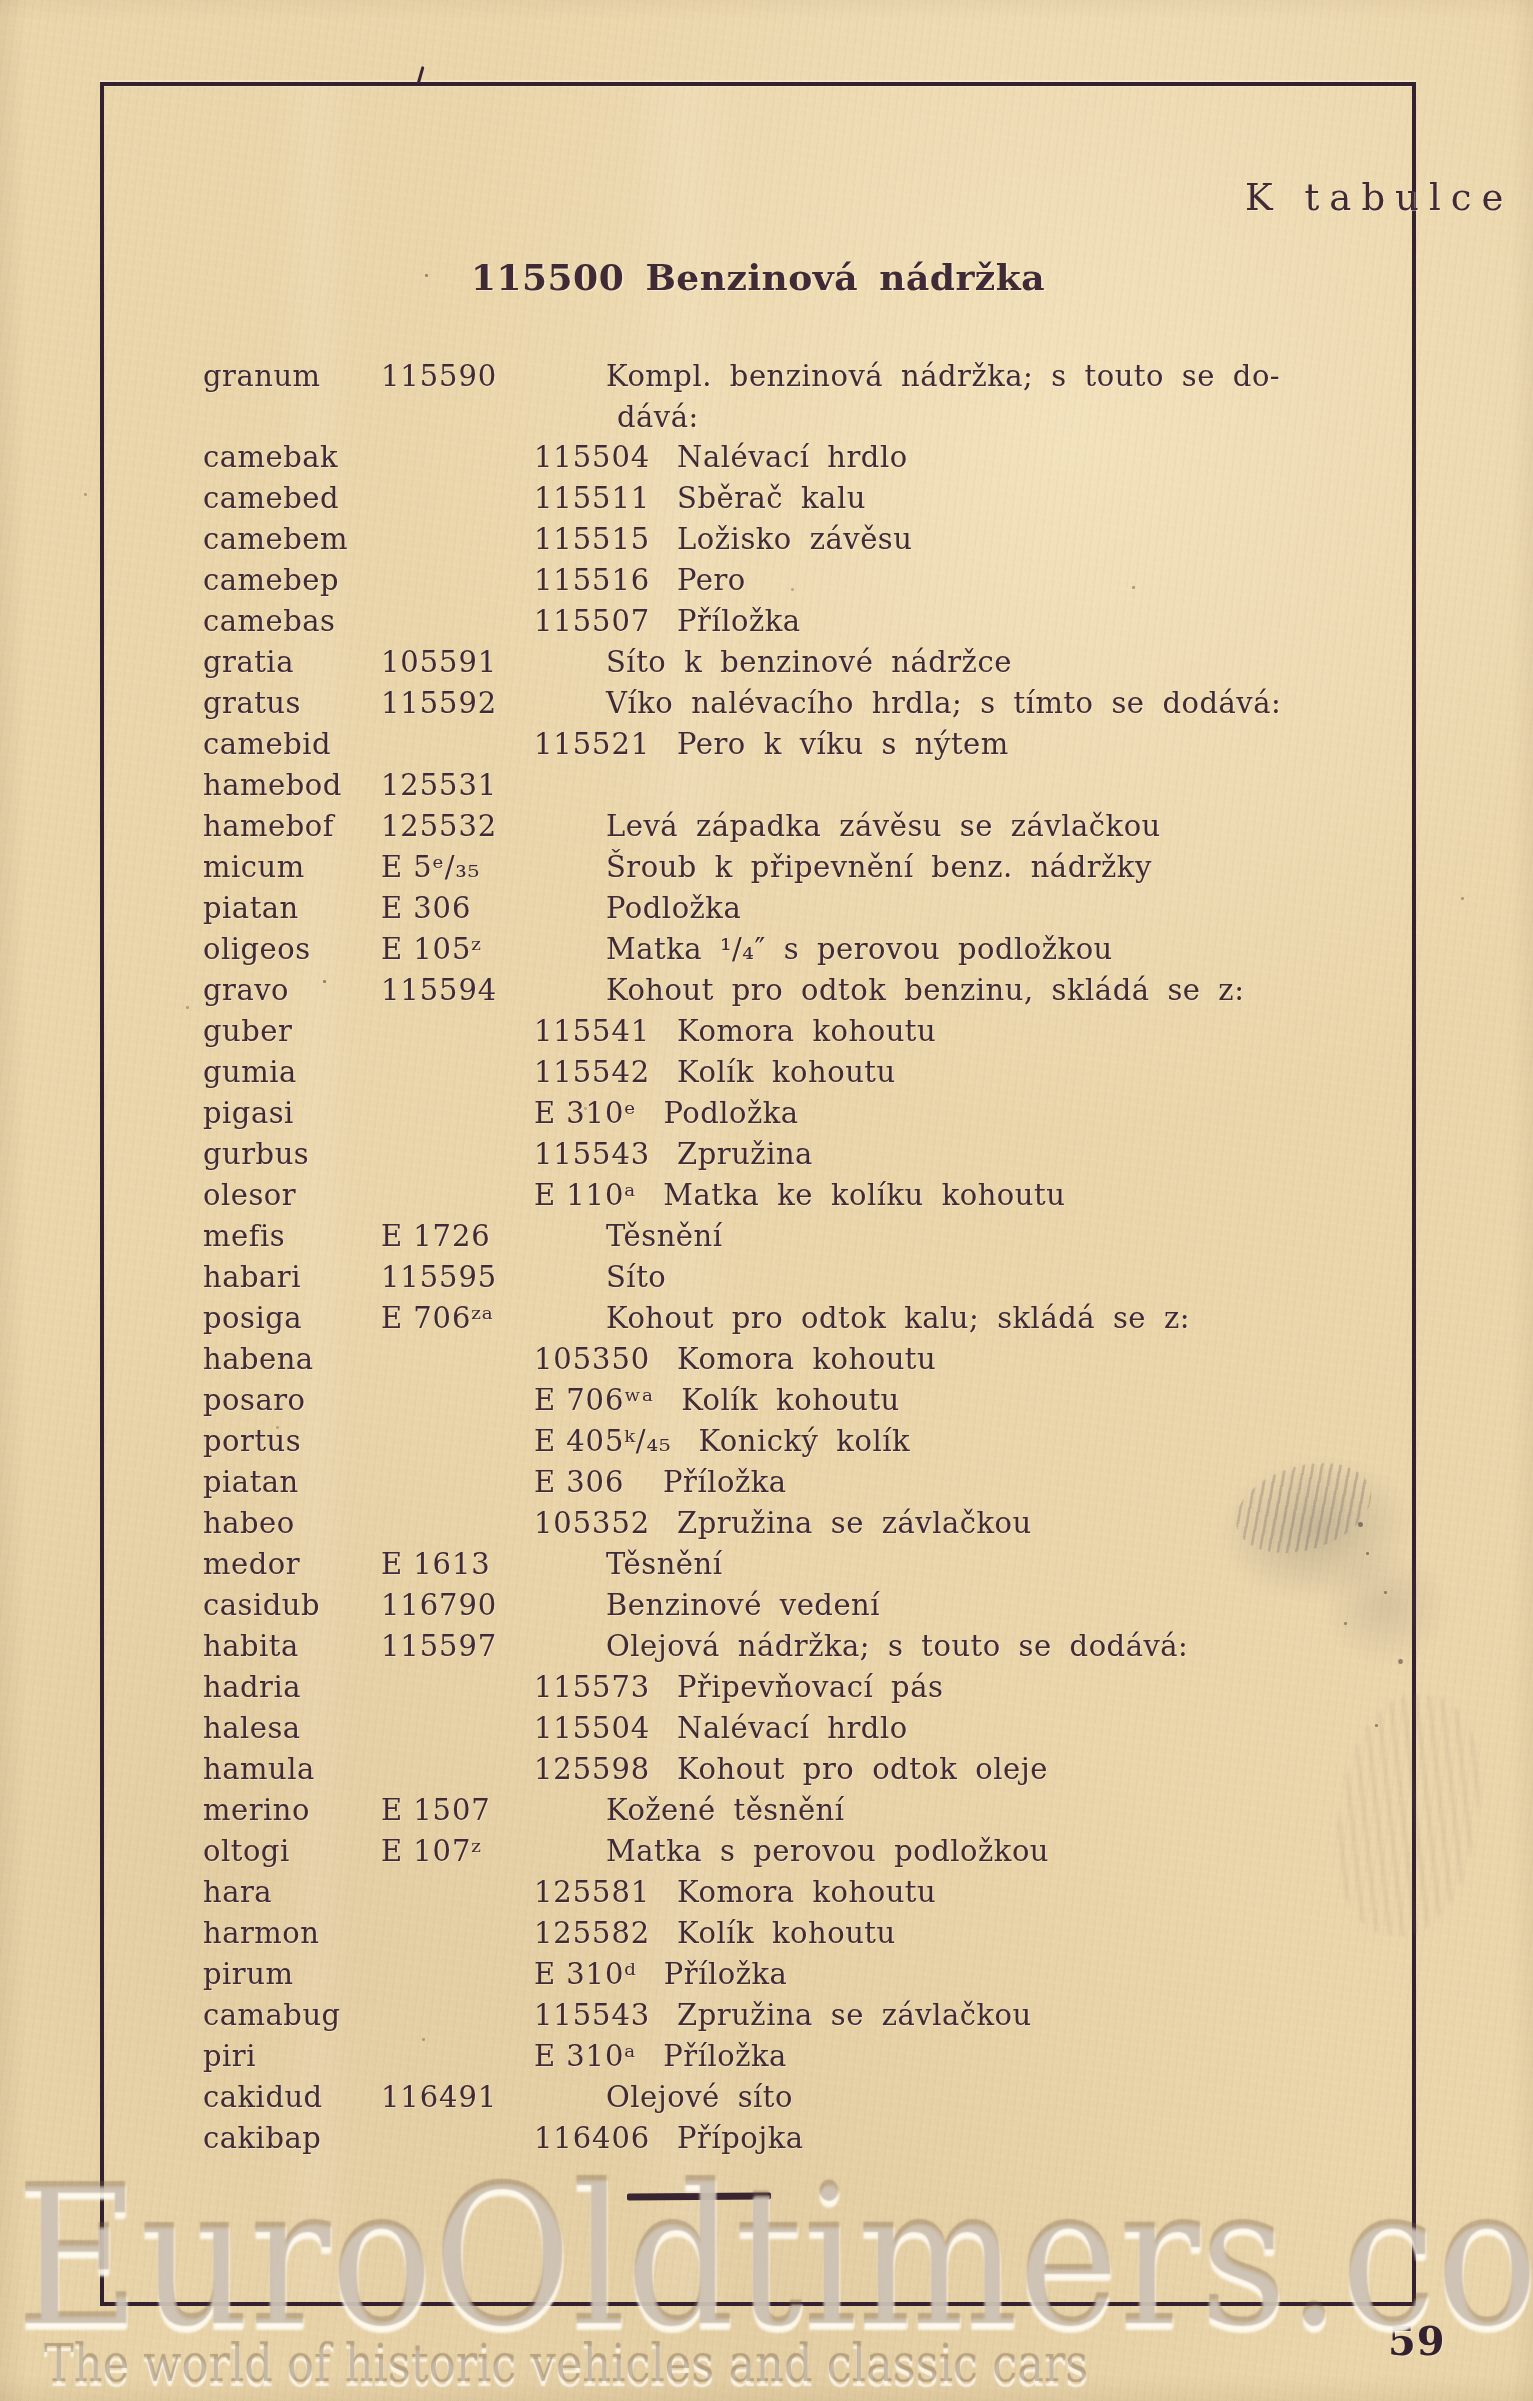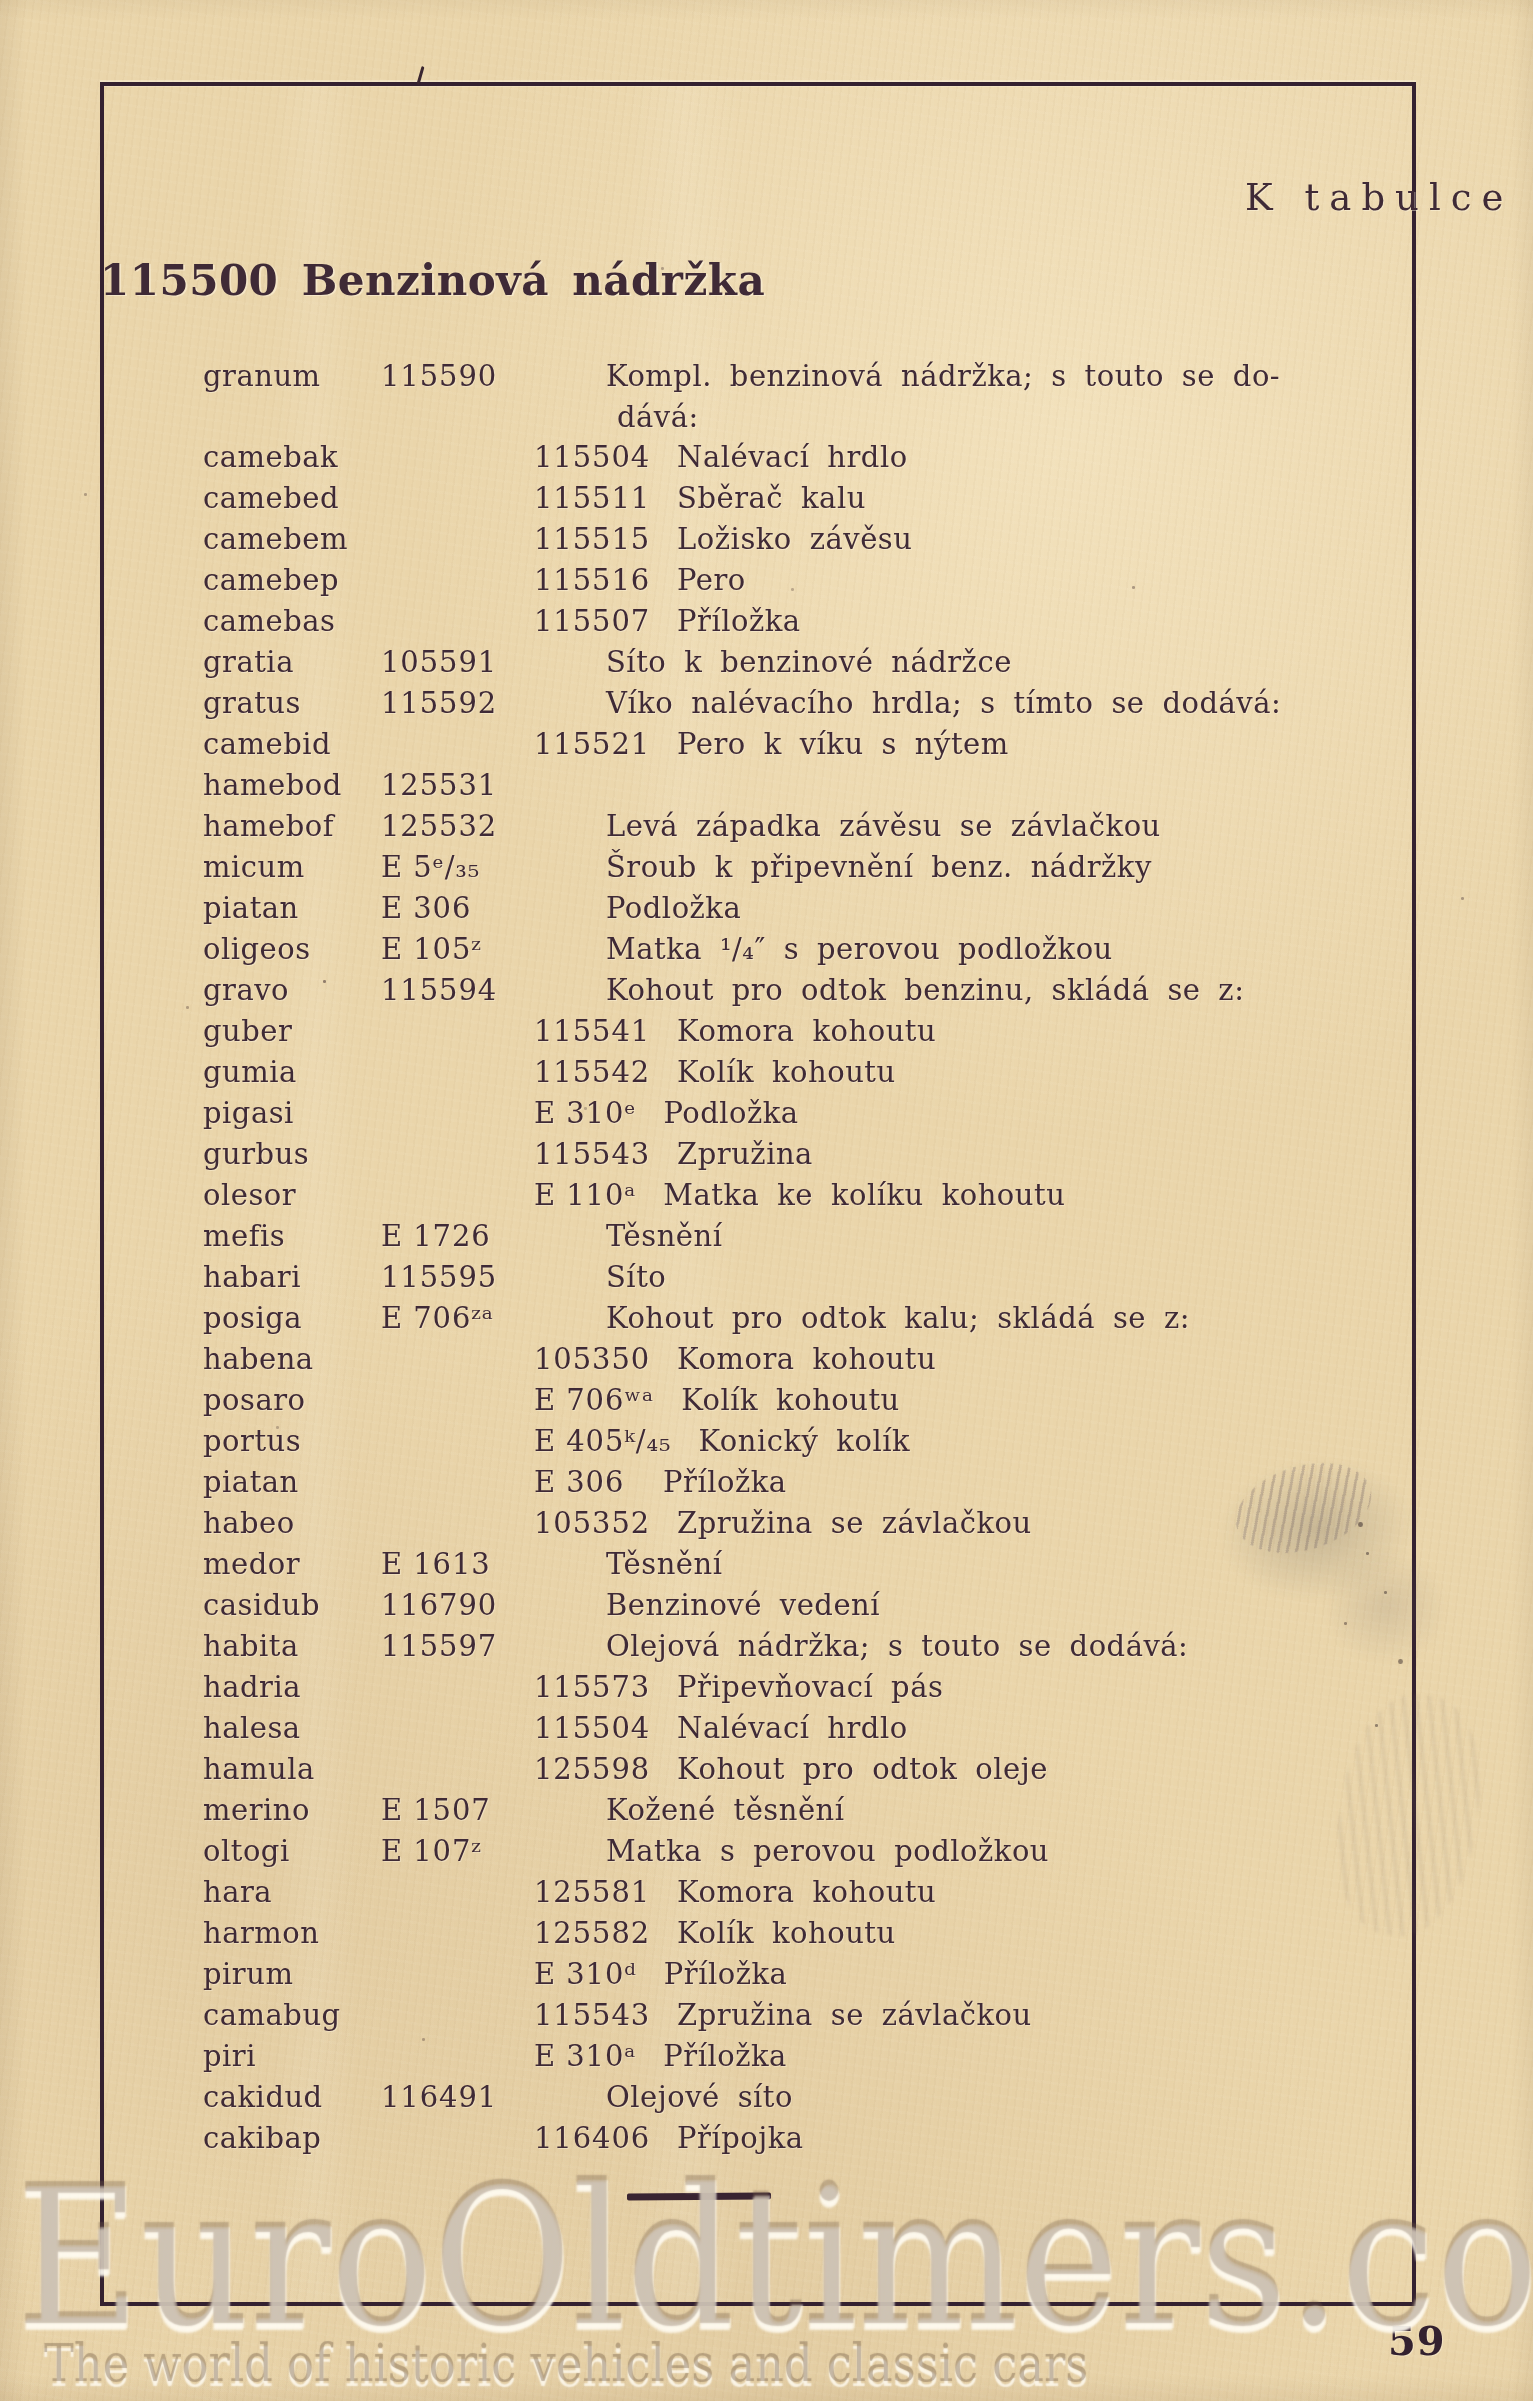--- a/index.html
+++ b/index.html
@@ -29,22 +29,22 @@
 
   .frame{position:absolute;left:100px;top:82px;width:1316px;height:2224px;box-sizing:border-box;
     border:4.6px solid var(--frame,#342130);
     box-shadow:0 -1.8px 0 rgba(255,252,240,.40), inset 0 0.9px 0 rgba(255,252,240,.28);}
   .scratch{position:absolute;left:419px;top:66px;width:2.7px;height:19px;border-radius:1.8px;
     background:#3a2630;transform:rotate(16deg);}
 
   .title{position:absolute;left:100px;width:1524px;top:176px;text-align:right;
     font-size:37px;letter-spacing:10px;white-space:nowrap;
     text-shadow:0.9px 0.9px 0 rgba(255,248,228,.45);}
-  .subtitle{position:absolute;left:100px;width:1316px;top:256px;text-align:left;
-    font-size:42px;font-weight:bold;word-spacing:8.2px;letter-spacing:0.5px;white-space:nowrap;
+  .subtitle{position:absolute;left:100px;width:1316px;top:256px;text-align:center;
+    font-size:36px;font-weight:bold;word-spacing:8.2px;letter-spacing:0.5px;white-space:nowrap;
     text-shadow:1.8px 0.9px 0 rgba(255,248,228,.5);}
 
   .rows{position:absolute;left:0;top:356px;width:1234px;font-size:29px;
     text-shadow:0.9px 0.9px 0 rgba(255,248,228,.40);}
   .trow{position:relative;height:41px;line-height:41px;white-space:nowrap;}
   .trow.tall{height:81px;}
   .word{position:absolute;left:203px;top:0;letter-spacing:0.5px;}
   .num{position:absolute;left:381px;top:0;letter-spacing:0.9px;}
   .desc{position:absolute;left:606px;top:0;word-spacing:8.2px;letter-spacing:0.5px;}
   .subline{position:absolute;left:534px;top:0;display:flex;justify-content:flex-end;}

